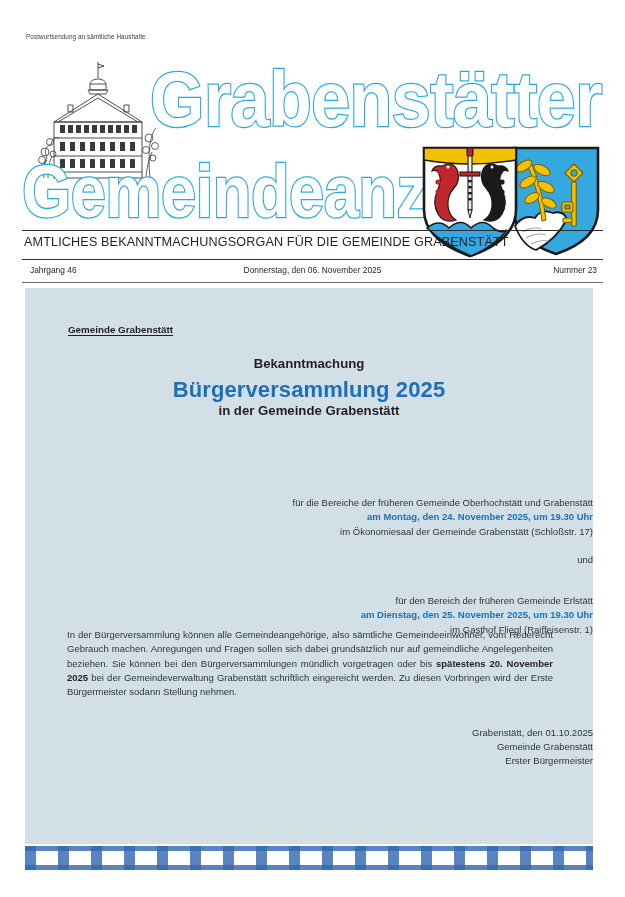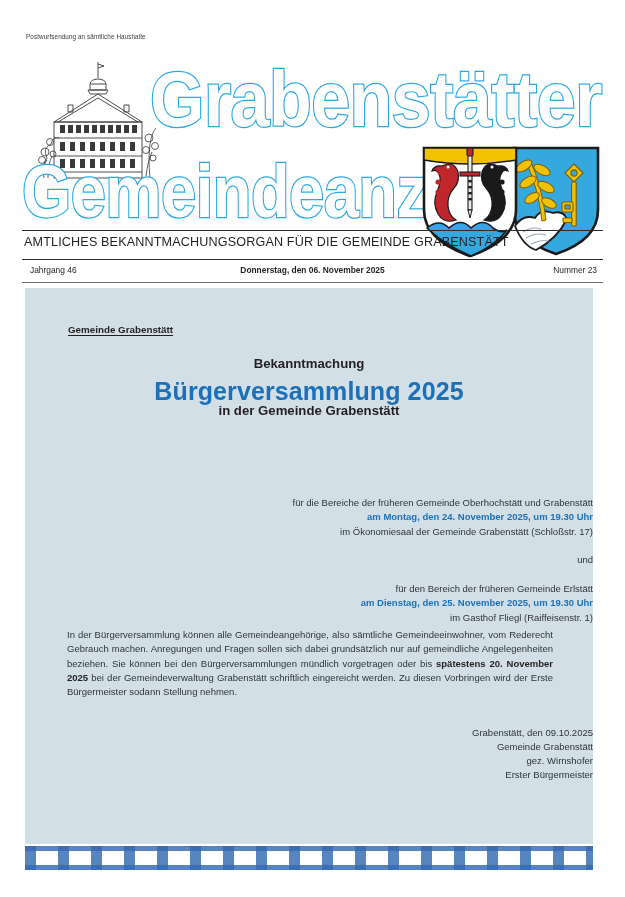--- a/index.html
+++ b/index.html
@@ -133,21 +133,21 @@
   .issueline {
     position: absolute;
     left: 22px;
     top: 263px;
     width: 581px;
     height: 17px;
     font-size: 8.4px;
     color: #231f20;
   }
   .issueline .jg { position: absolute; left: 8px;  top: 2px; }
-  .issueline .dt { position: absolute; left: 0; right: 0; top: 2px; text-align: center; font-weight: bold; }
+  .issueline .dt { position: absolute; left: 0; right: 0; top: 2px; text-align: center; }
   .issueline .nr { position: absolute; right: 6px; top: 2px; }
 
   
   .panel {
     position: absolute;
     left: 25px;
     top: 288px;
     width: 568px;
     height: 556px;
     background: #d3dfe7;
@@ -180,21 +180,21 @@
     left: 0; right: 0;
     top: 68px;
     font-size: 13.2px;
     font-weight: bold;
     color: #231f20;
   }
   .h-main {
     position: absolute;
     left: 0; right: 0;
     top: 89px;
-    font-size: 25px;
+    font-size: 22px;
     font-weight: bold;
     color: #1b70b8;
     letter-spacing: .1px;
   }
   .h-sub {
     position: absolute;
     left: 0; right: 0;
     top: 115px;
     font-size: 13.2px;
     font-weight: bold;
@@ -216,21 +216,21 @@
   .block {
     position: absolute;
     left: 0; right: 0;
     font-size: 9.5px;
     line-height: 14.3px;
     text-align: right;
     color: #2e3338;
   }
   .b-1    { top: 208px; }
   .b-und  { top: 265px; }
-  .b-2    { top: 294px; }
+  .b-2    { top: 306px; }
   .sign   { top: 438px; line-height: 14.0px; }
 
   .blue-b {
     color: #1b70b8;
     font-weight: bold;
   }
   b.dark { color: #231f20; }
 
   
   .check-band {
@@ -454,23 +454,22 @@
 
       <div class="block b-2">
         <div>für den Bereich der früheren Gemeinde Erlstätt</div>
         <div class="blue-b">am Dienstag, den 25. November 2025, um 19.30 Uhr</div>
         <div>im Gasthof Fliegl (Raiffeisenstr. 1)</div>
       </div>
 
       <div class="para p-outro"><span>In der Bürgerversammlung können alle Gemeindeangehörige, also sämtliche Gemeindeeinwohner, vom Rederecht Gebrauch machen. Anregungen und Fragen sollen sich dabei grundsätzlich nur auf gemeindliche Angelegenheiten beziehen. Sie können bei den Bürgerversammlungen mündlich vorgetragen oder bis </span><b class="dark">spätestens 20. November 2025</b><span> bei der Gemeindeverwaltung Grabenstätt schriftlich eingereicht werden. Zu diesen Vorbringen wird der Erste Bürgermeister sodann Stellung nehmen.</span></div>
 
       <div class="block sign">
-        <div>Grabenstätt, den 09.10.2025</div>
+        <div>Grabenstätt, den 01.10.2025</div>
         <div>Gemeinde Grabenstätt</div>
-        <div>gez. Wirnshofer</div>
         <div>Erster Bürgermeister</div>
       </div>
 
     </div>
   </div>
 
   <div class="check-band"></div>
 
 </div>
 

